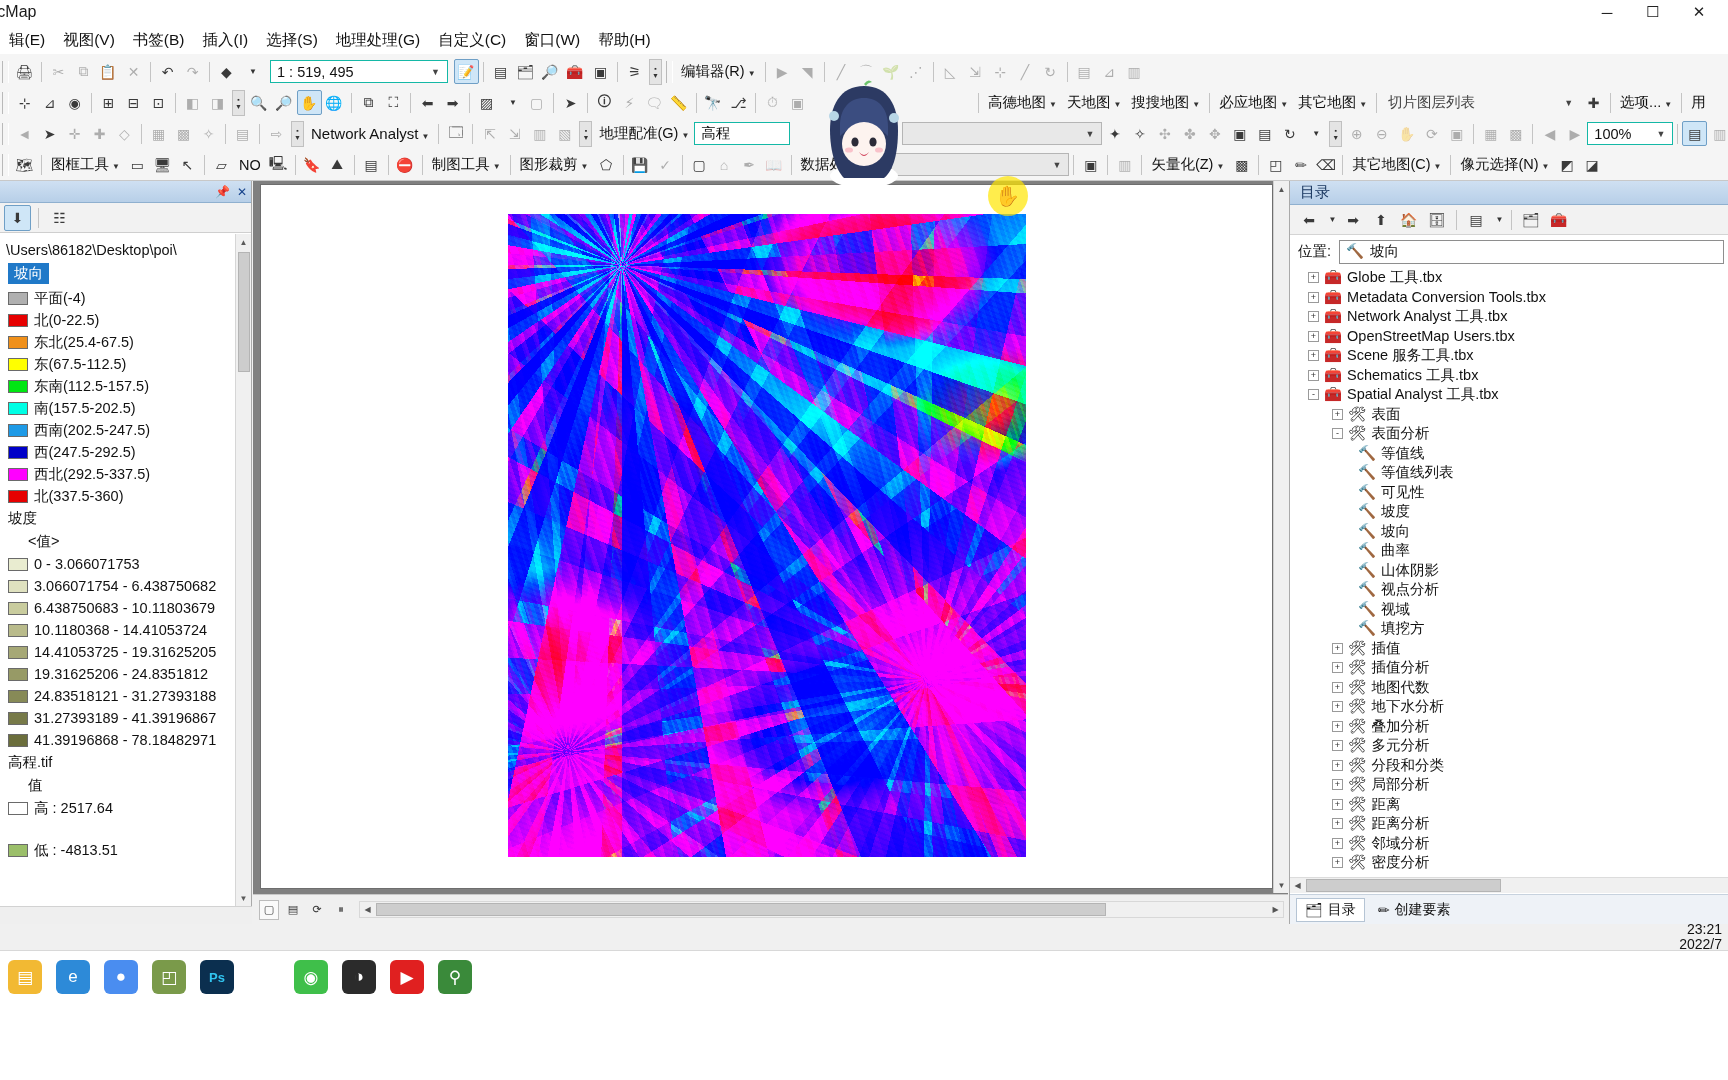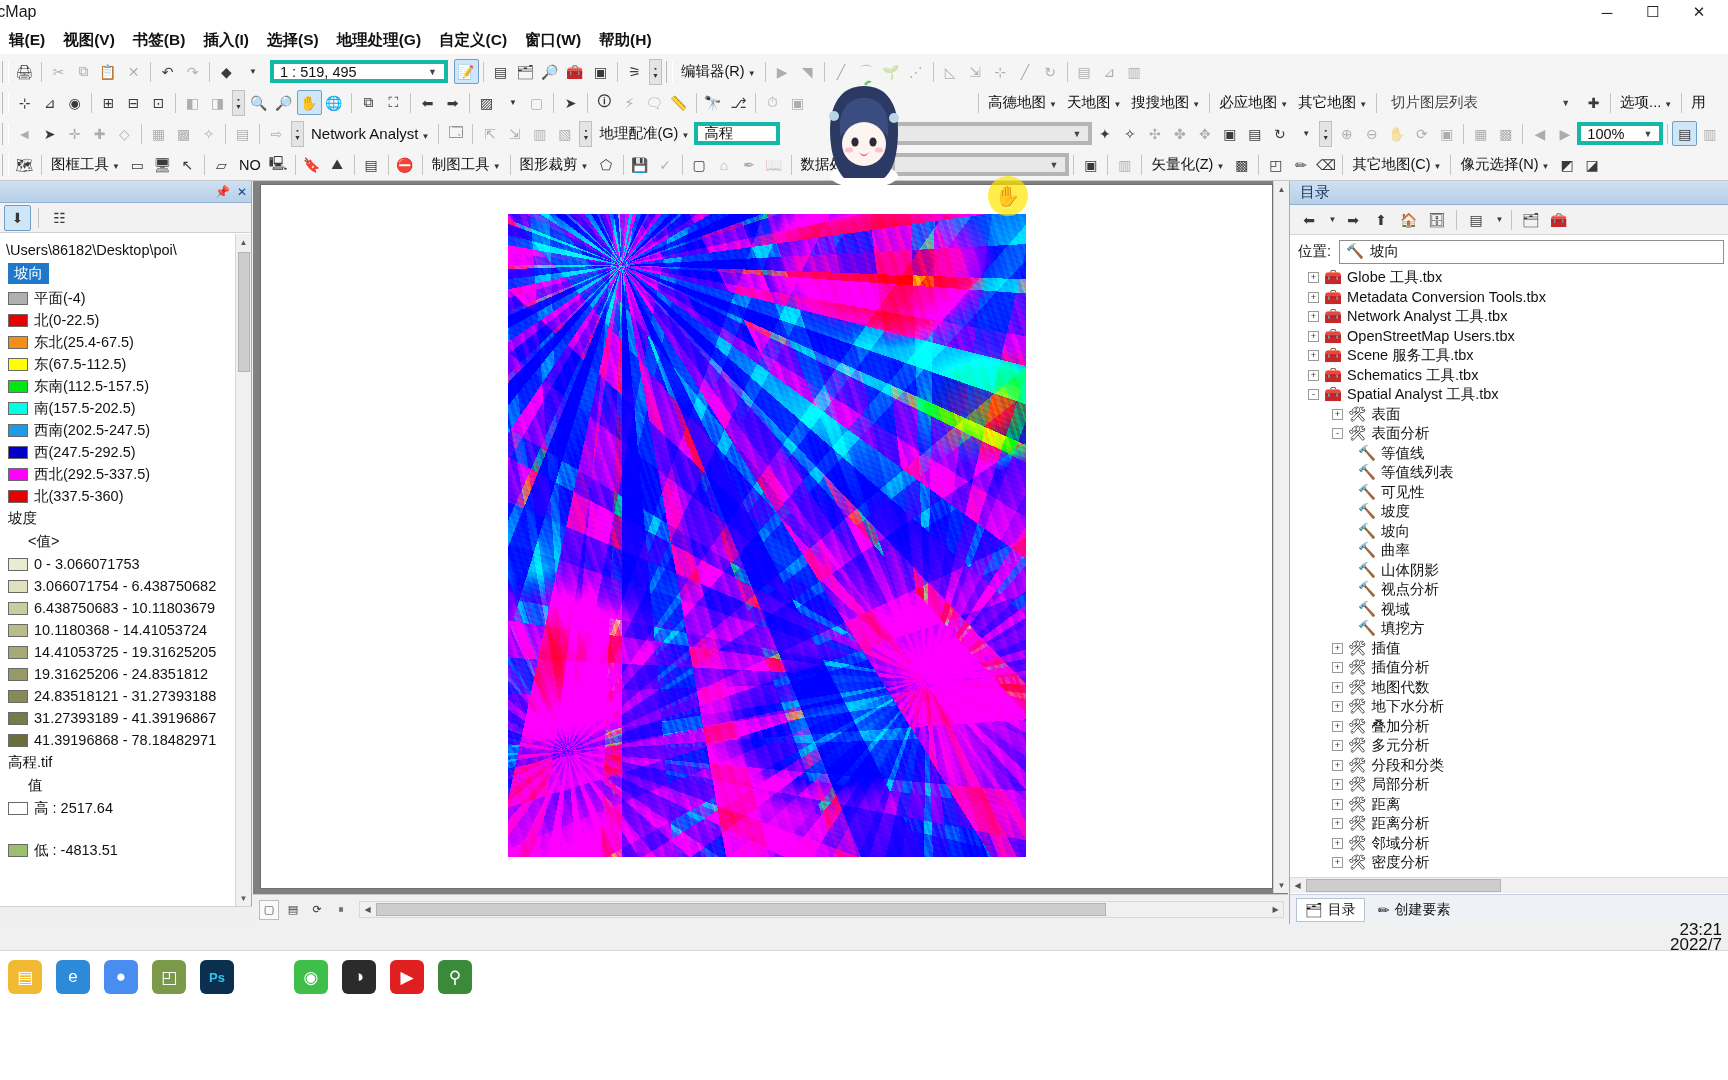--- a/index.html
+++ b/index.html
@@ -32,21 +32,21 @@
   .win-btn {
     width: 46px; height: 24px;
     display: flex; align-items: center; justify-content: center;
     font-size: 15px; color: #222; cursor: default;
   }
 
   
   .menubar {
     position: absolute; left: 0; top: 26px; width: 1728px; height: 28px;
     background: #ffffff;
-    display: flex; align-items: center; font-weight: bold;
+    display: flex; align-items: center;
   }
   .menu-item {
     font-size: 15.5px; color: #111;
     padding: 3px 9px; white-space: nowrap; cursor: default;
   }
 
   
   .toolbar-zone {
     position: absolute; left: 0; top: 54px; width: 1728px; height: 127px;
     background: #f5f5f5;
@@ -79,21 +79,21 @@
     border: 1px solid transparent; border-radius: 2px;
   }
   .tb-btn.dis { opacity: .38; }
   .tb-btn.active { background: #cfe6f7; border-color: #6f9fc6; }
   .tb-label {
     font-size: 14.5px; color: #111; padding: 2px 5px; white-space: nowrap;
     flex: 0 0 auto; cursor: default;
   }
   .caret { font-size: 8px; color: #333; margin-left: 3px; }
   .tb-combo {
-    height: 23px; background: #ffffff; border: 4px solid #14b8a6;
+    height: 23px; background: #ffffff; border: 1px solid #14b8a6;
     display: flex; align-items: center; justify-content: space-between;
     font-size: 14.5px; color: #111; padding: 0 2px 0 6px; flex: 0 0 auto;
   }
   .tb-combo .cv { white-space: nowrap; overflow: hidden; }
   .tb-combo .arr { font-size: 9px; color: #444; padding: 0 5px; }
   .tb-combo.grey { background: #e8e8e8; border-color: #b5b5b5; }
   .overflow-h {
     width: 13px; height: 26px; flex: 0 0 auto;
     display: flex; flex-direction: column; align-items: center; justify-content: center;
     background: #e4e4e4; border: 1px solid #c0c0c0; margin: 0 2px;
@@ -299,21 +299,21 @@
   .statusbar {
     position: absolute; left: 0; top: 924px; width: 1728px; height: 26px;
     background: #f0f0f0; border-top: 1px solid #cfcfcf;
   }
   .status-coord {
     position: absolute; right: 84px; top: 3px;
     font-size: 14.5px; color: #111;
   }
   .status-clock {
     position: absolute; right: 2px; top: -2px;
-    font-size: 17px; color: #111; text-align: right; line-height: 15px;
+    font-size: 14px; color: #111; text-align: right; line-height: 15px;
   }
 
   
   .taskbar {
     position: absolute; left: 0; top: 950px; width: 1728px; height: 130px;
     background: #ffffff; border-top: 1px solid #d8d8d8;
   }
   .tb-icons {
     position: absolute; left: 0; top: 0; height: 52px;
     display: flex; align-items: center; gap: 14px; padding-left: 8px;
@@ -532,21 +532,21 @@
       <div class="tb-btn dis">⇲</div>
       <div class="tb-btn dis">▥</div>
       <div class="tb-btn dis">▧</div>
       <div class="overflow-h">
           <span>▪</span>
           <span>▼</span>
         </div>
       <div class="tb-label">
         <span>地理配准(G)</span><span class="caret">▼</span>
       </div>
-      <div class="tb-combo" style="width:86px;">
+      <div class="tb-combo" style="width:96px;">
         <span class="cv">高程</span>
       </div>
       <div class="tb-combo grey" style="width:200px;margin-left:112px;">
         <span class="cv"></span>
         <span class="arr">▼</span>
       </div>
       <div class="tb-btn">✦</div>
       <div class="tb-btn">✧</div>
       <div class="tb-btn dis">✣</div>
       <div class="tb-btn dis">✤</div>

